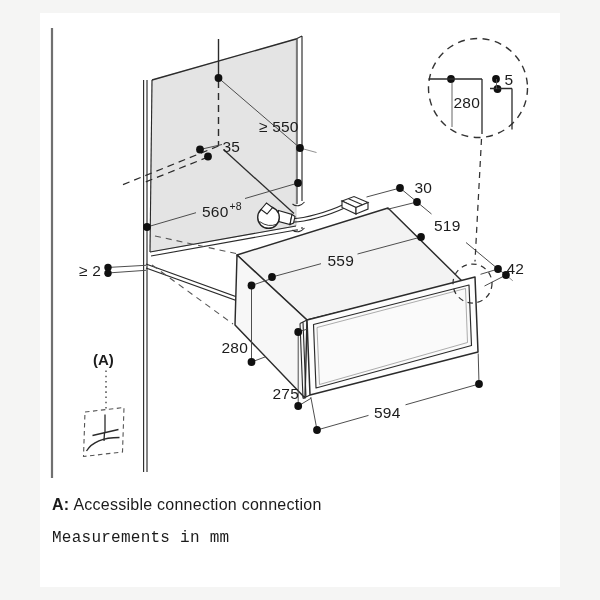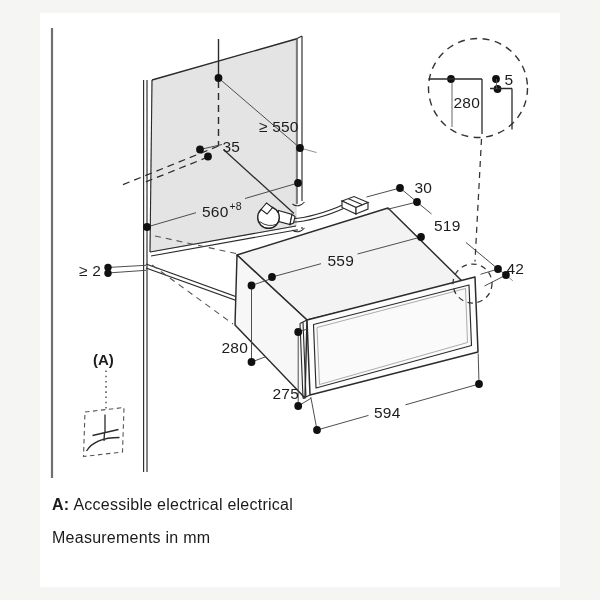--- a/index.html
+++ b/index.html
@@ -18,21 +18,21 @@
   }
   .dim-label{font-size:15.5px;letter-spacing:.2px;}
   .dim-label-sup{font-size:10.5px;letter-spacing:.2px;}
   .conn-label{font-size:15px;font-weight:600;}
   .footer{
     position:absolute;left:52px;
     font-size:16px;color:#1b1b1b;letter-spacing:.25px;
     white-space:nowrap;
   }
   .footer-note{top:496px;}
-  .footer-units{top:529px;}
+  .footer-units{top:529px;font-family:Liberation Mono, monospace;}
   .footer b{font-weight:700;margin-right:4px;}
 </style>
 </head>
 <body>
 
 <div class="stage">
 <svg width="600" height="600" viewBox="0 0 600 600">
 
   <rect x="40" y="13" width="520" height="574" fill="#ffffff"></rect>
 
@@ -164,16 +164,16 @@
     <text x="327.5" y="266" class="dim-label">559</text>
     <text x="221.5" y="352.5" class="dim-label">280</text>
     <text x="272.5" y="398.5" class="dim-label">275</text>
     <text x="374" y="418" class="dim-label">594</text>
     <text x="453.5" y="108" class="dim-label">280</text>
     <text x="504.5" y="84.5" class="dim-label">5</text>
   </g>
 </svg>
 
   <div class="footer footer-note">
-    <b>A:</b><span>Accessible electrical electrical</span>
+    <b>A:</b><span>Accessible connection connection</span>
   </div>
   <div class="footer footer-units">Measurements in mm</div>
 </div>
 
 </body></html>

